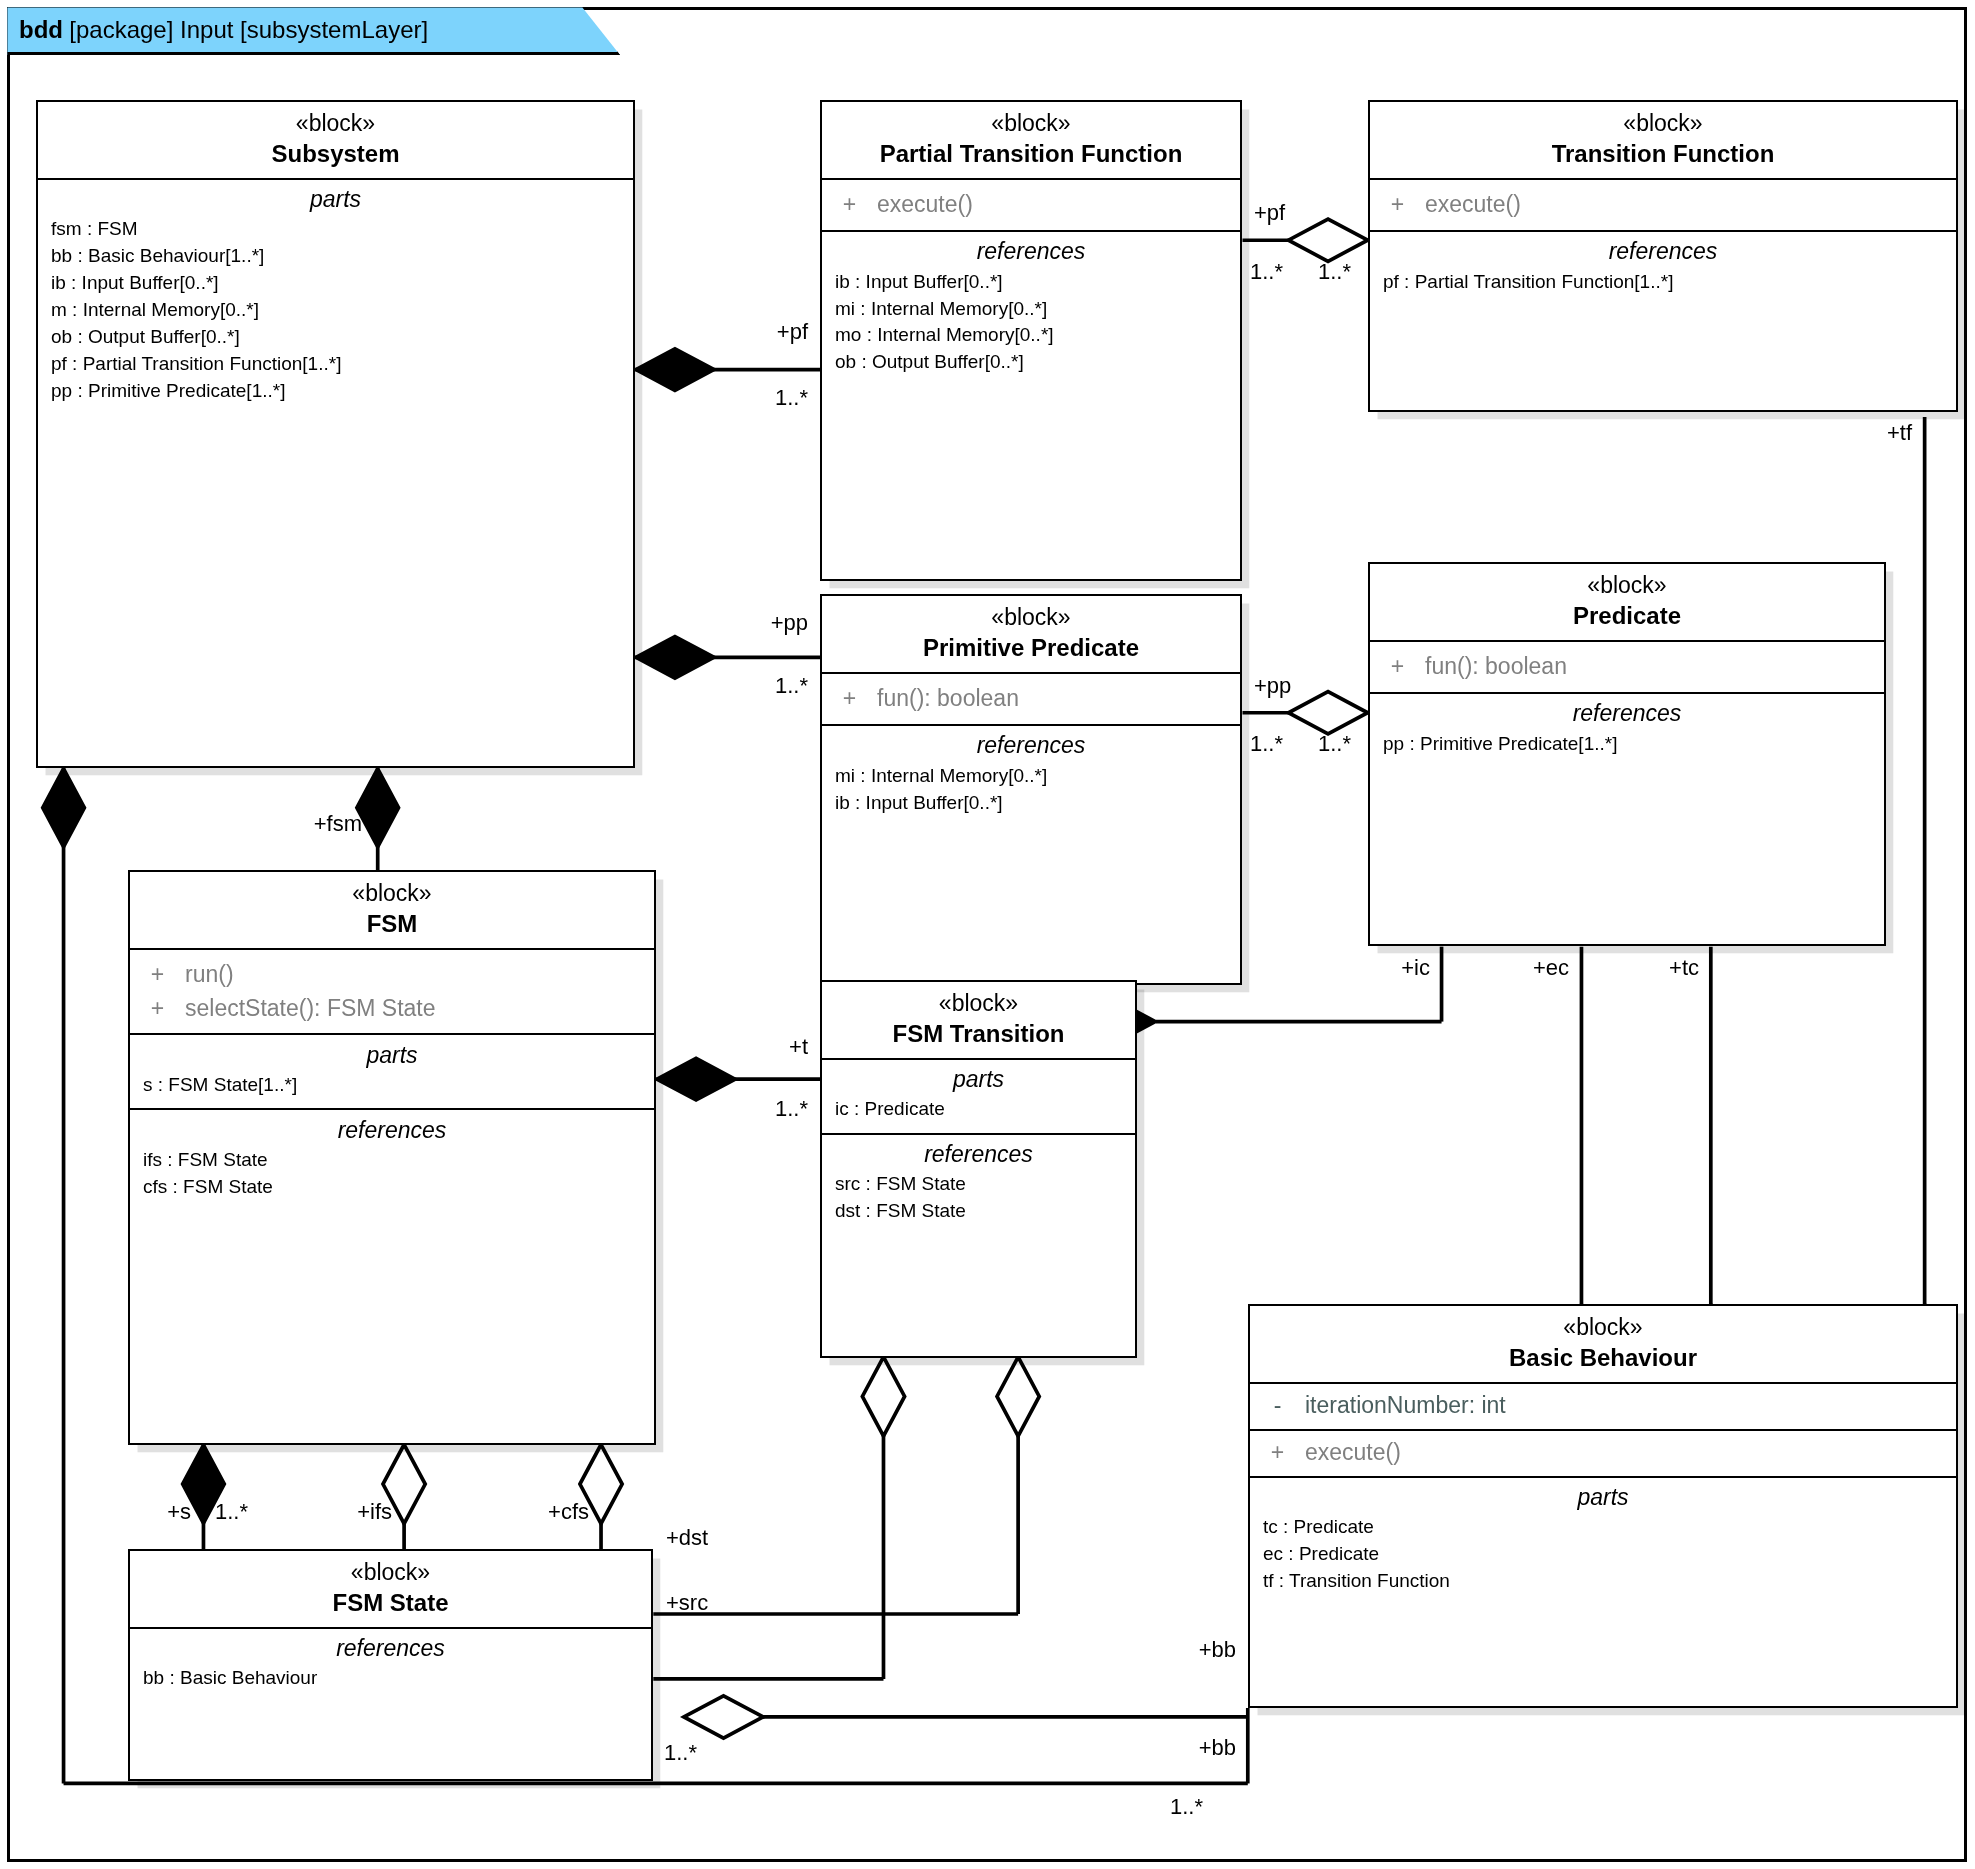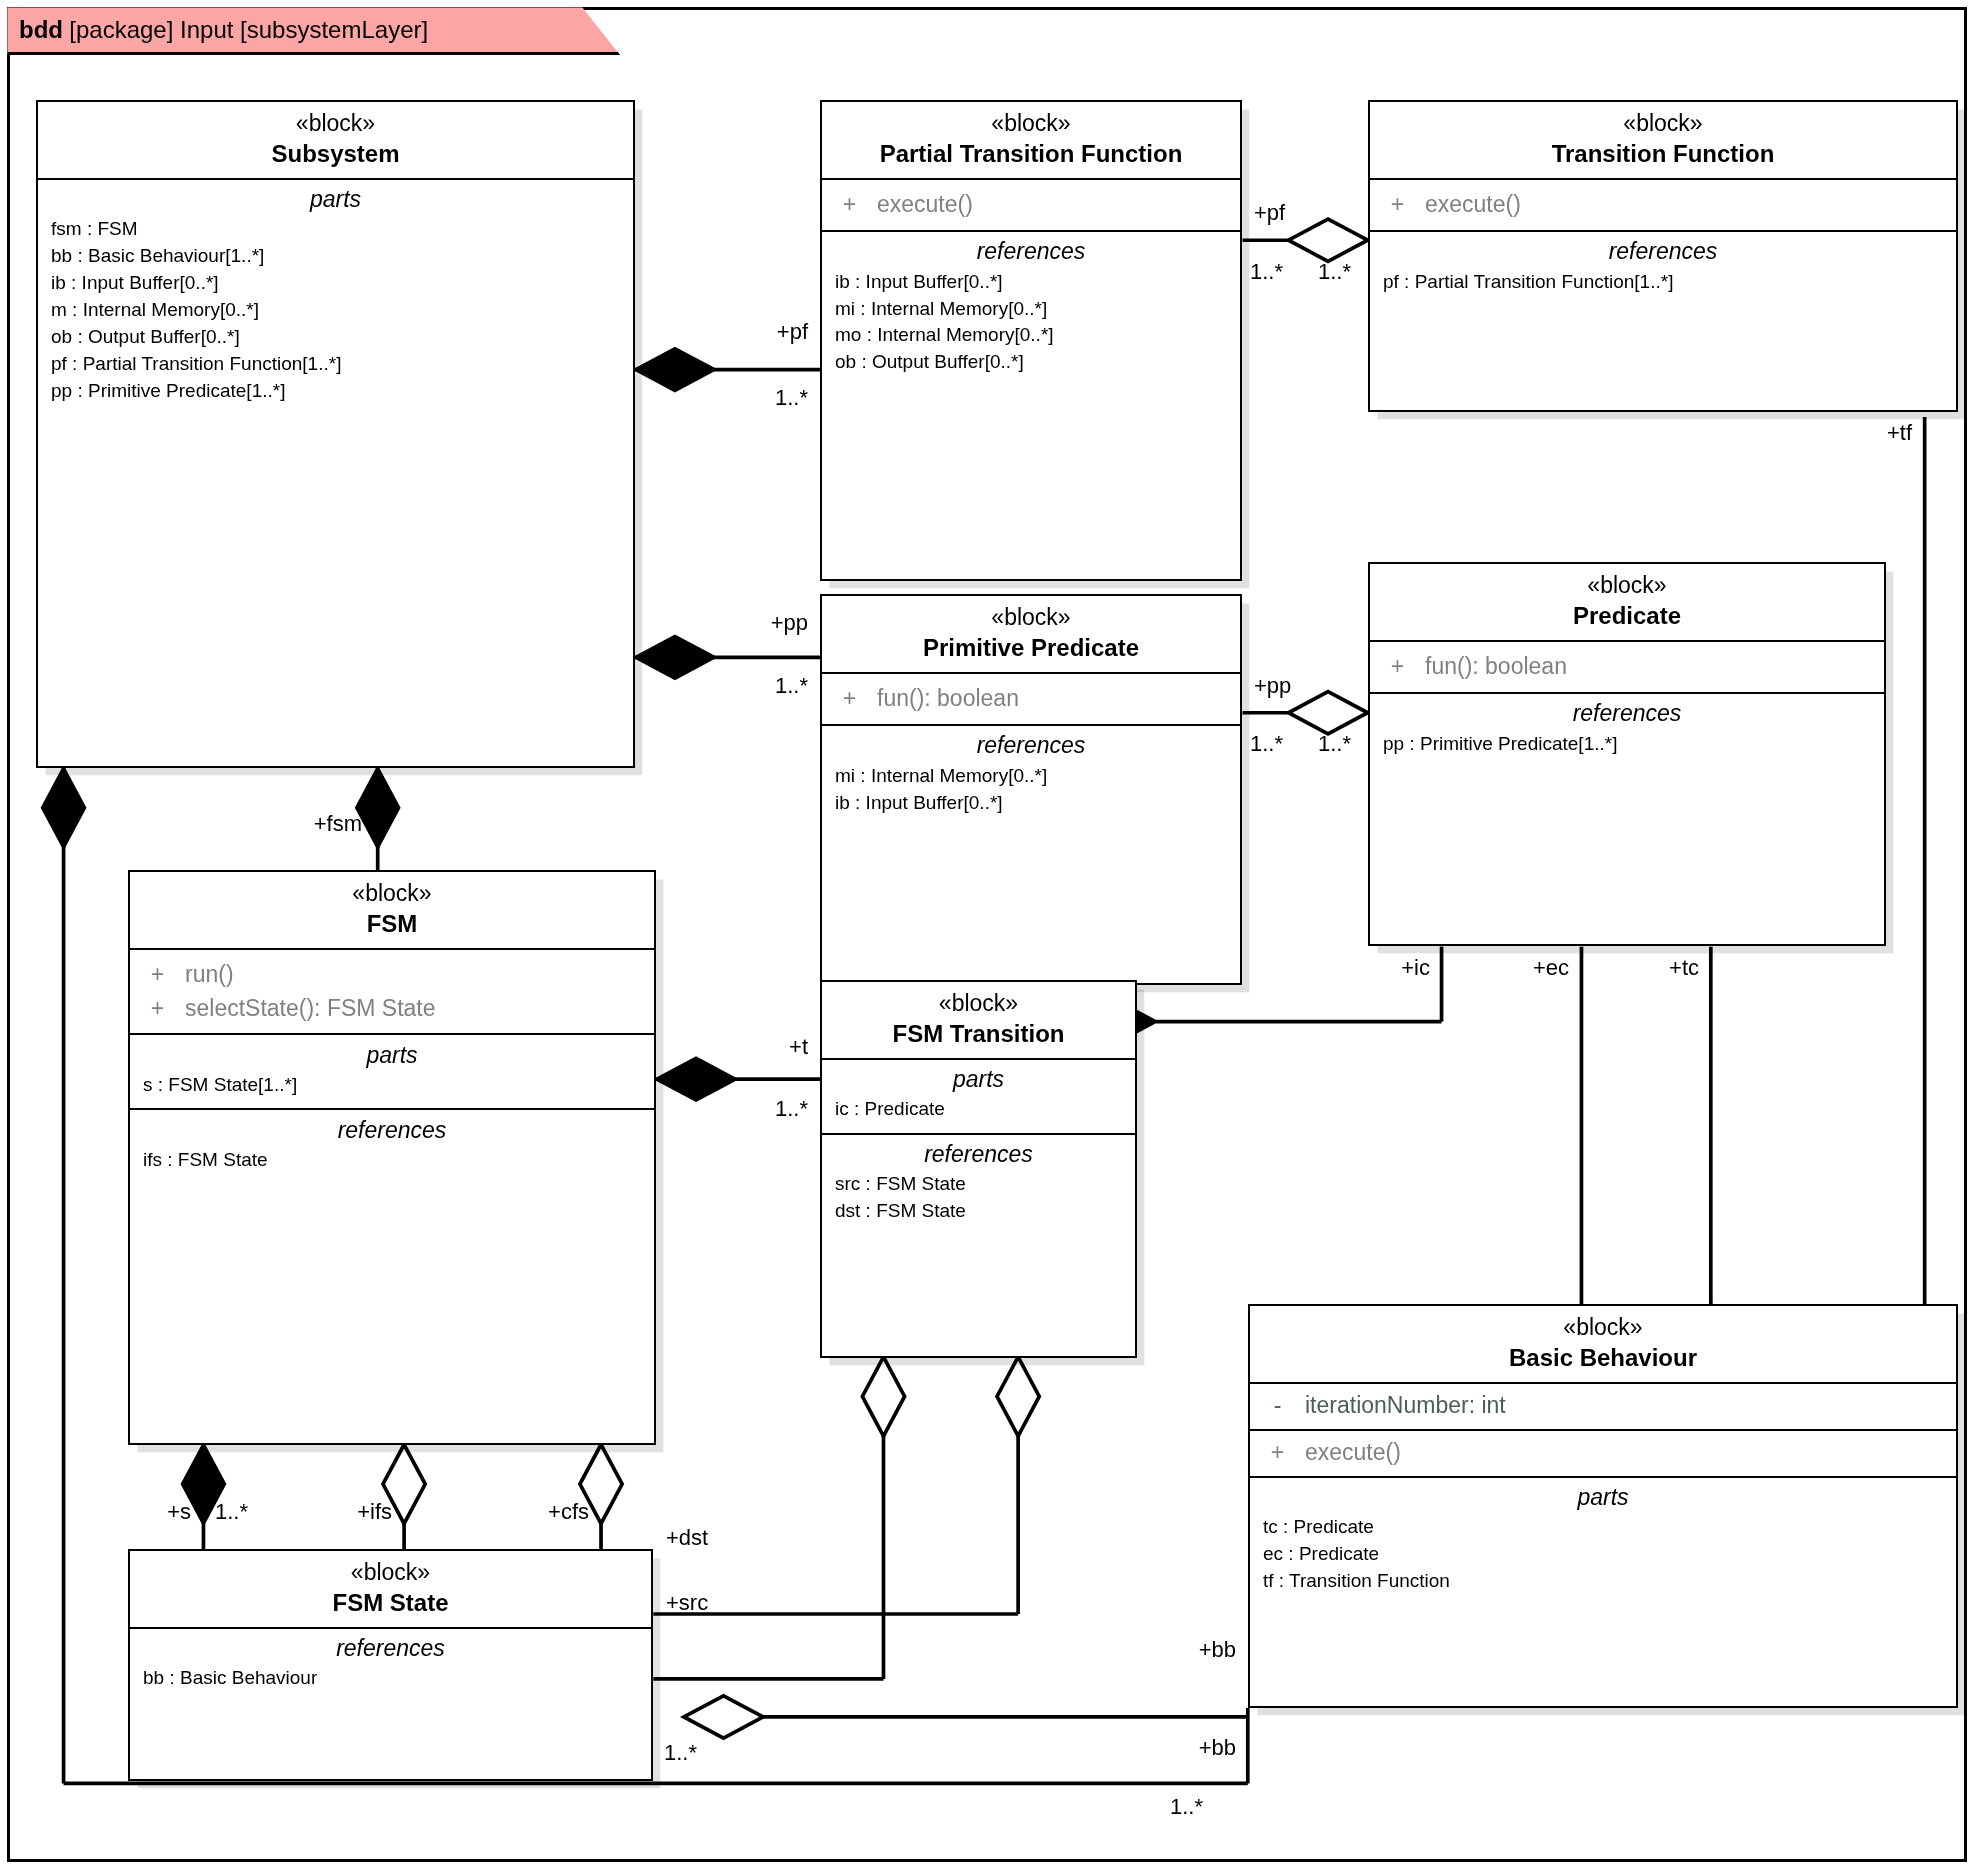--- a/index.html
+++ b/index.html
@@ -14,21 +14,21 @@
 
   
   .frame{
     position:absolute;
     border:3.2px solid #000;
     background:transparent;
     box-sizing:border-box;
   }
   .frame-tab{
     position:absolute;
-    background:#fca5a5;
+    background:#7dd3fc;
     border:3.2px solid #000;
     border-top:none;
     border-left:none;
     box-sizing:border-box;
     display:flex;align-items:center;
     padding-left:11.6px;
     font-size:24px;
     letter-spacing:0px;
     color:#000;
     clip-path:polygon(0 0, calc(100% - 38px) 0, 100% 100%, 0 100%);
@@ -251,20 +251,21 @@
       <div class="op"><span class="vis">+</span><span>run()</span></div>
       <div class="op"><span class="vis">+</span><span>selectState(): FSM State</span></div>
     </div>
     <div class="bsec comp">
       <div class="lbl">parts</div>
       <div class="row">s : FSM State[1..*]</div>
     </div>
     <div class="bsec comp" style="border-bottom:none;">
       <div class="lbl">references</div>
       <div class="row">ifs : FSM State</div>
+      <div class="row">cfs : FSM State</div>
     </div>
   </div>
 
   <div class="block" style="left:820px;top:980px;width:317px;height:378px;">
     <div class="bsec bhead">
       <div class="stereo">«block»</div>
       <div class="bname">FSM Transition</div>
     </div>
     <div class="bsec comp">
       <div class="lbl">parts</div>

